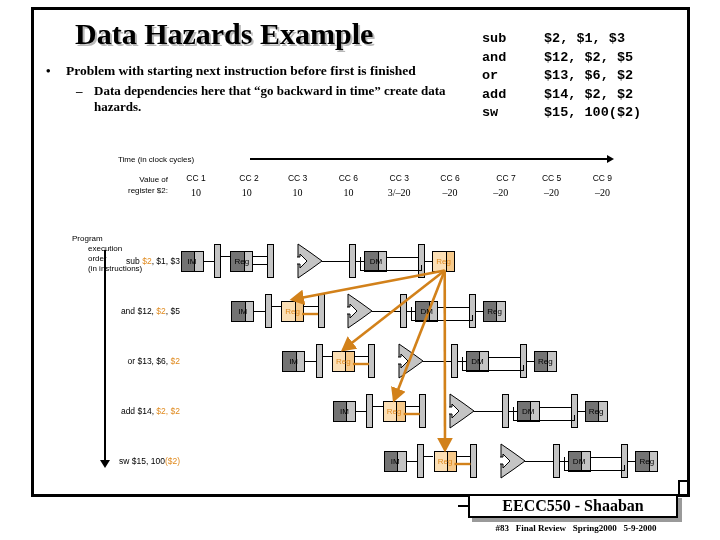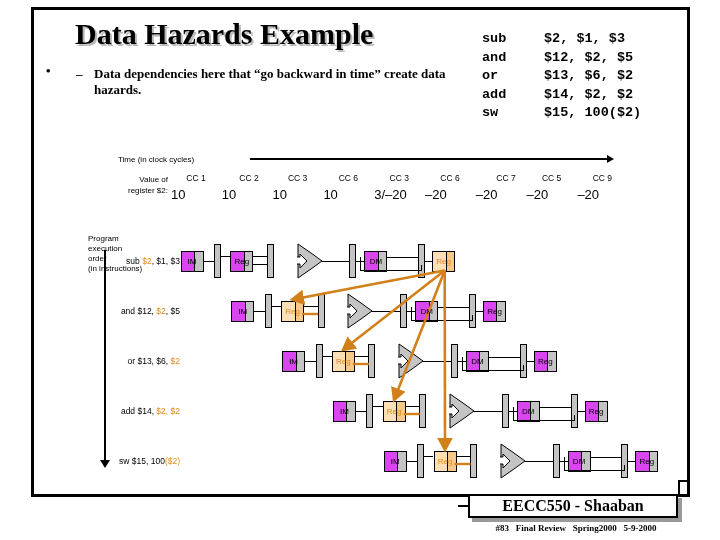--- a/index.html
+++ b/index.html
@@ -31,37 +31,37 @@
         font-size:13.5px;line-height:18.5px;}
   #code .row{white-space:pre;}
   #code .op{display:inline-block;width:62px;}
 
   
   .lbl{position:absolute;font-family:"Liberation Sans",sans-serif;
        font-size:8px;line-height:10px;color:#000;white-space:nowrap;}
   .lbl.r{text-align:right;}
   .cchdr{position:absolute;font-family:"Liberation Sans",sans-serif;
          font-size:8.5px;text-align:center;width:50px;white-space:nowrap;}
-  .ccval{position:absolute;font-family:Liberation Sans, sans-serif;
-         font-size:13px;text-align:left;width:50px;white-space:nowrap;}
+  .ccval{position:absolute;font-family:Liberation Serif, serif;
+         font-size:10px;text-align:center;width:50px;white-space:nowrap;}
 
   .instr{position:absolute;font-family:"Liberation Sans",sans-serif;
          font-size:8.5px;white-space:nowrap;text-align:right;}
   .o{color:#E08A1E;}
 
   
   #timeline{position:absolute;left:250px;top:158px;width:358px;height:2px;background:#000;}
   #timeline:after{content:"";position:absolute;right:-6px;top:-3px;
       border-left:7px solid #000;border-top:4px solid transparent;
       border-bottom:4px solid transparent;}
   #progline{position:absolute;left:104px;top:250px;width:2px;height:212px;background:#000;}
   #progarrow{position:absolute;left:100px;top:460px;
       border-top:8px solid #000;border-left:5px solid transparent;
       border-right:5px solid transparent;}
-  .box{position:absolute;box-sizing:border-box;border:1px solid #000;background:#d946ef;}
+  .box{position:absolute;box-sizing:border-box;border:1px solid #000;background:#737373;}
   .box .half{position:absolute;right:0;top:0;bottom:0;width:36%;background:#c4c4c4;
              border-left:1px solid #000;}
   .box .txt{position:absolute;left:0;right:0;top:50%;transform:translateY(-50%);
             text-align:center;font-family:"Liberation Sans",sans-serif;font-size:8px;
             z-index:2;}
   .pbar{position:absolute;background:#c4c4c4;border:1px solid #000;box-sizing:border-box;}
   .wire{position:absolute;background:#000;height:1px;}
   .vwire{position:absolute;background:#000;width:1px;}
   .alu{position:absolute;}
   .regHL{background:#fbdfb5 !important;}
@@ -87,20 +87,21 @@
 </head>
 <body>
 
 <div id="frame"></div>
 
 <div id="title">Data Hazards Example</div>
 
 <div id="bullets">
   <div class="b1">
     <span class="dot">•</span>
+    <span>Problem with starting next instruction before first is finished</span>
   </div>
   <div class="b2">
     <span class="dash">–</span>
     <span>Data dependencies here that “go backward in time” create data hazards.</span>
   </div>
 </div>
 
 <div id="code">
     <div class="row"><span class="op">sub</span><span>$2, $1, $3</span></div>
     <div class="row"><span class="op">and</span><span>$12, $2, $5</span></div>
@@ -109,21 +110,21 @@
     <div class="row"><span class="op">sw</span><span>$15, 100($2)</span></div>
   </div>
 
 <div id="diagram">
   <div class="lbl" style="left:118px;top:155px;">Time (in clock cycles)</div>
   <div id="timeline"></div>
 
   <div class="lbl r" style="left:100px;top:175px;width:68px;">Value of</div>
   <div class="lbl r" style="left:100px;top:186px;width:68px;">register $2:</div>
 
-  <div class="lbl" style="left:88px;top:234px;">Program</div>
+  <div class="lbl" style="left:72px;top:234px;">Program</div>
   <div class="lbl" style="left:88px;top:244px;">execution</div>
   <div class="lbl" style="left:88px;top:254px;">order</div>
   <div class="lbl" style="left:88px;top:264px;">(in instructions)</div>
 
   <div id="progline"></div>
   <div id="progarrow"></div>
 
   <div id="cc-headers">
       <div class="cchdr" style="left: 171px; top: 173px;">CC 1</div>
       <div class="cchdr" style="left: 224px; top: 173px;">CC 2</div>

